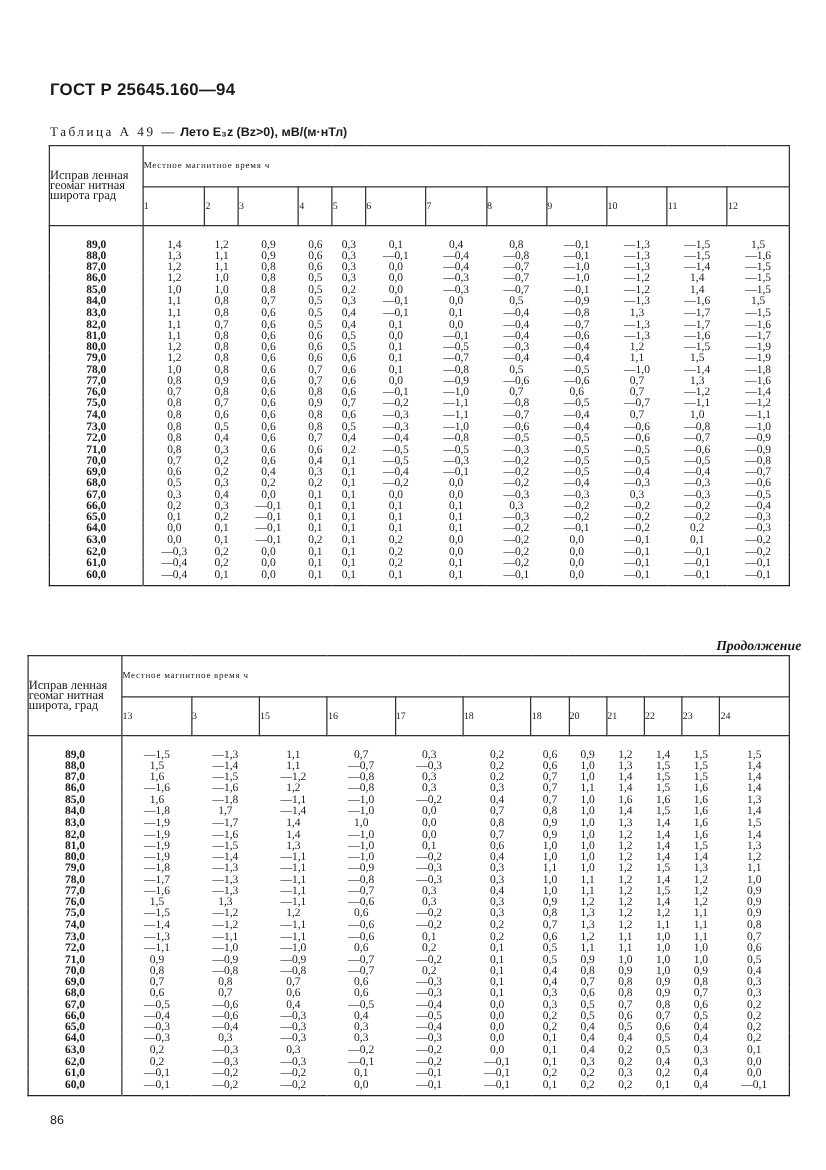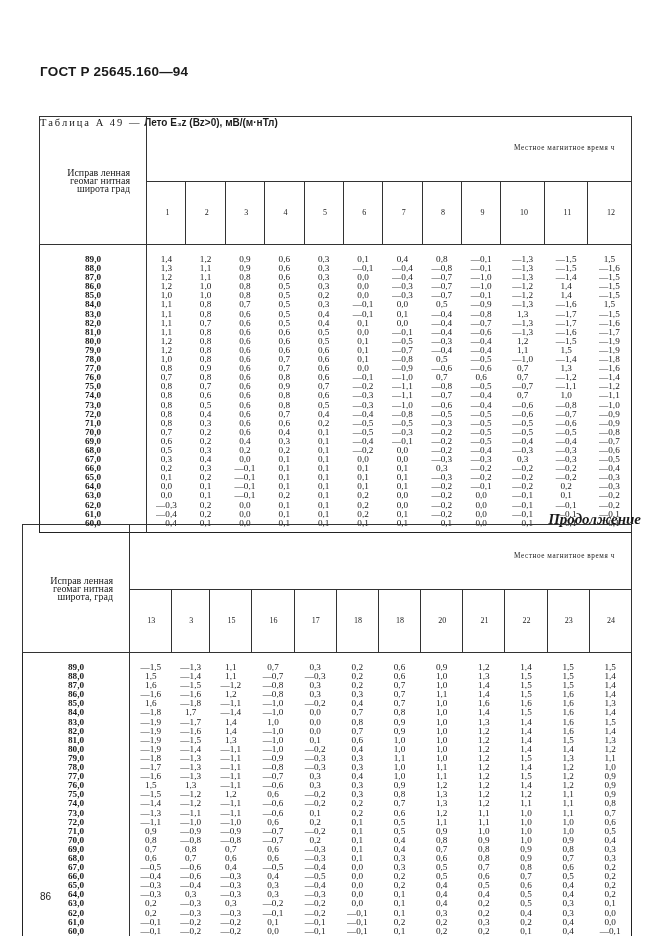--- a/index.html
+++ b/index.html
@@ -1,25 +1,25 @@
 <!DOCTYPE html>
 <html><head>
 <meta charset="utf-8">
 <style>
   html, body { margin: 0; padding: 0; background: #fff; }
   body { width: 661px; height: 936px; position: relative; overflow: hidden;
          font-family: "Liberation Serif", "DejaVu Serif", serif; color: #1a1a1a; }
   .doc-header { position: absolute; left: 40px; top: 64px; font-family: "Liberation Sans", sans-serif;
                 font-weight: bold; font-size: 13.5px; letter-spacing: 0.2px; }
-  .caption { position: absolute; left: 40px; top: 117px; font-size: 10.5px; text-align: center; }
+  .caption { position: absolute; left: 40px; top: 101px; font-size: 10.5px; text-align: center; }
   .caption .lbl { letter-spacing: 2px; }
   .caption .title { font-weight: bold; font-family: "Liberation Sans", sans-serif; font-size: 10px; }
-  .continued { position: absolute; right: 20px; top: 511px; font-weight: bold; font-style: italic; font-size: 15px; }
+  .continued { position: absolute; right: 20px; top: 511px; font-weight: bold; font-style: italic; font-size: 11px; }
   table.dt { position: absolute; border-collapse: collapse; font-size: 9.2px; line-height: 9.1px; }
-  table.dt th { font-weight: normal; font-size: 7.5px; border: 1px solid #333; padding: 16px; vertical-align: middle; text-align: right; }
+  table.dt th { font-weight: normal; font-size: 7.5px; border: 1px solid #333; padding: 0; vertical-align: middle; text-align: left; }
   table.dt th.lat { width: 74px; font-size: 10px; line-height: 8px; }
   table.dt th.grp { height: 32px; font-size: 7.2px; letter-spacing: 0.6px; }
   table.dt th.hr { height: 30px; font-size: 8px; }
   table.dt td { text-align: center; padding: 0; height: 9.1px; white-space: nowrap; }
   table.dt td.latc { border-right: 1px solid #333; font-weight: bold; }
   table.dt tbody tr:first-child td { padding-top: 10px; }
   table.dt tbody tr:last-child td { padding-bottom: 4px; }
   table.dt { border: 1.5px solid #222; }
   #t1 { left: 39px; top: 116px; width: 593px; }
   #t2 { left: 22px; top: 524px; width: 610px; }

